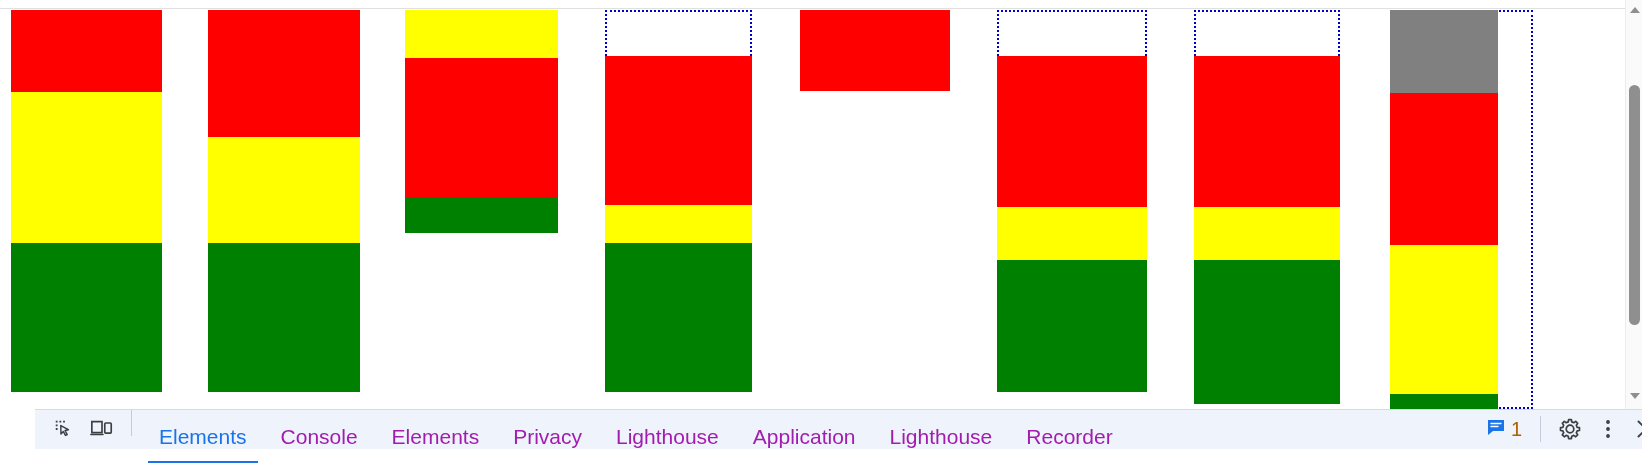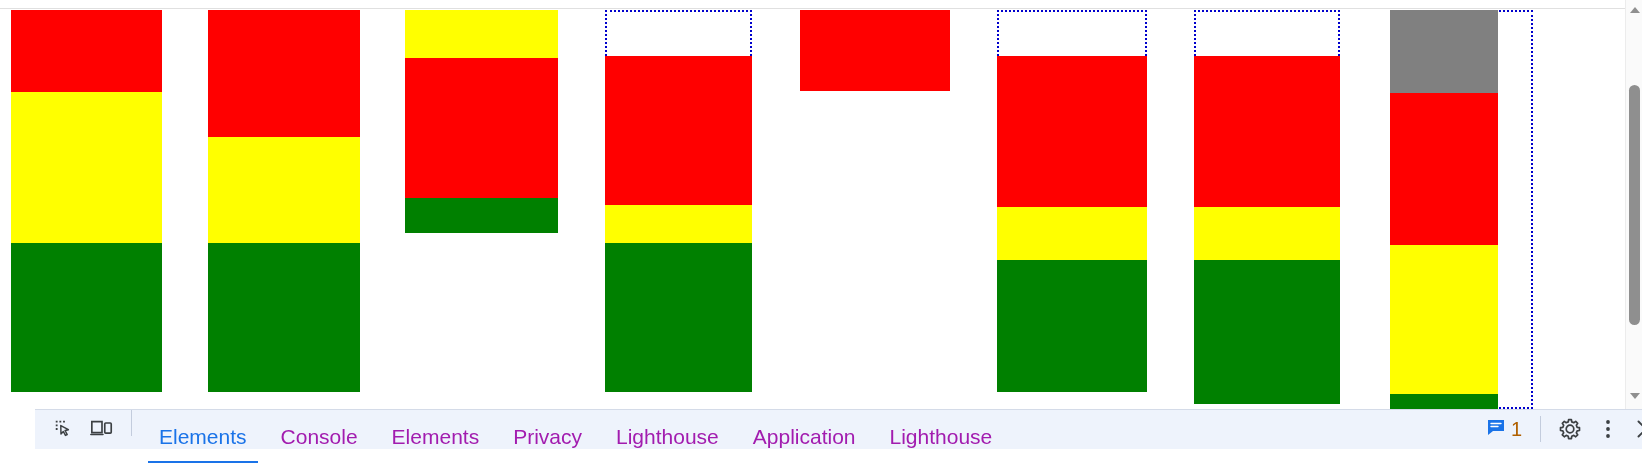--- a/index.html
+++ b/index.html
@@ -288,20 +288,21 @@
     <div class="toolbar-sep"></div>
 
     <div id="panel-tabs">
         <div class="panel-tab active">Elements</div>
         <div class="panel-tab">Console</div>
         <div class="panel-tab">Elements</div>
         <div class="panel-tab">Privacy</div>
         <div class="panel-tab">Lighthouse</div>
         <div class="panel-tab">Application</div>
         <div class="panel-tab">Lighthouse</div>
+        <div class="panel-tab">Recorder</div>
       </div>
 
     <div id="toolbar-spacer"></div>
 
     <div id="toolbar-right">
 
       <div id="issues-badge">
         <span>
           <svg width="20" height="20" viewBox="0 0 20 20" aria-hidden="true">
             <path d="M2 3h16v11H7l-5 4z" fill="#1a73e8"></path>

